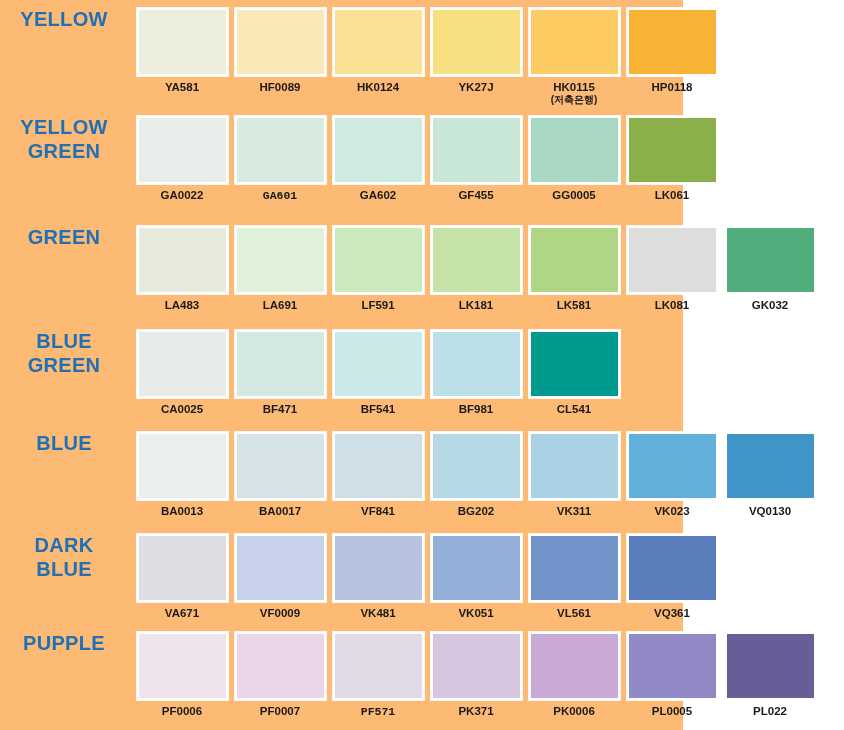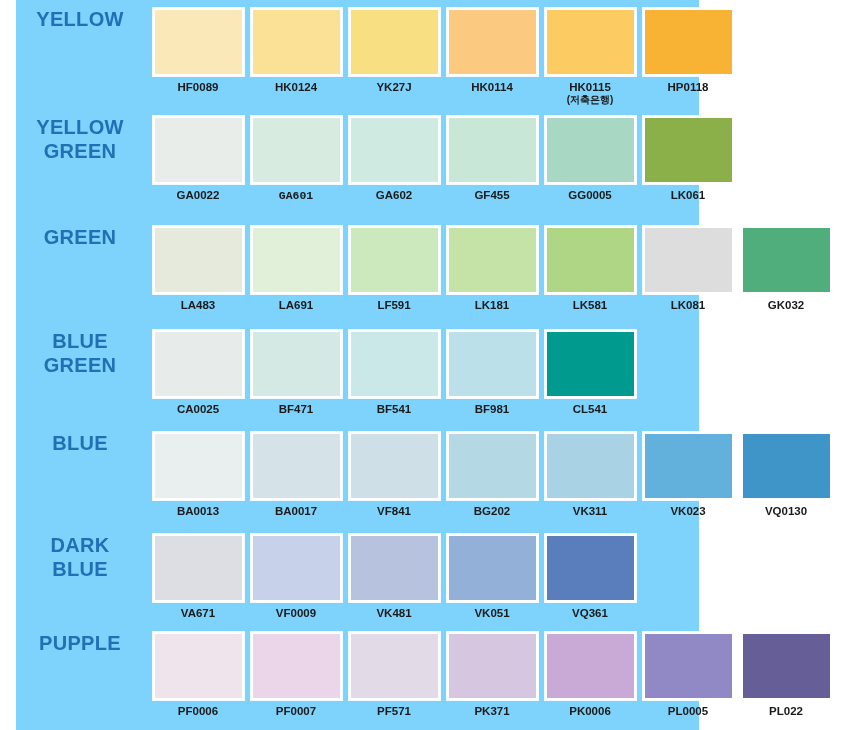--- a/index.html
+++ b/index.html
@@ -13,22 +13,21 @@
     width: 844px;
     height: 730px;
     font-family: "Liberation Sans", "DejaVu Sans", sans-serif;
     overflow: hidden;
   }
 
   #chart {
     position: relative;
     width: 683px;
     height: 730px;
-    background: #7dd3fc;
-    margin-left: 16px;
+    background: #fdba74;
   }
 
   .row {
     position: relative;
     display: flex;
     align-items: flex-start;
     width: 844px;
   }
 
   .cat-cell {
@@ -106,34 +105,34 @@
 </head>
 <body>
 
 <div id="chart">
     <div class="row row-yellow">
       <div class="cat-cell">
         <div class="cat-label" style="color: rgb(31, 112, 180);">YELLOW</div>
       </div>
       <div class="swatches">
         <div class="swatch-cell">
+          <div class="chip" style="background-color: rgb(238, 238, 222);"></div>
+          <div class="chip-name" style="color: rgb(26, 26, 26);">YA581</div>
+        </div>
+        <div class="swatch-cell">
           <div class="chip" style="background-color: rgb(250, 232, 184);"></div>
           <div class="chip-name" style="color: rgb(26, 26, 26);">HF0089</div>
         </div>
         <div class="swatch-cell">
           <div class="chip" style="background-color: rgb(251, 225, 149);"></div>
           <div class="chip-name" style="color: rgb(26, 26, 26);">HK0124</div>
         </div>
         <div class="swatch-cell">
           <div class="chip" style="background-color: rgb(248, 224, 130);"></div>
           <div class="chip-name" style="color: rgb(26, 26, 26);">YK27J</div>
-        </div>
-        <div class="swatch-cell">
-          <div class="chip" style="background-color: rgb(251, 201, 128);"></div>
-          <div class="chip-name" style="color: rgb(26, 26, 26);">HK0114</div>
         </div>
         <div class="swatch-cell">
           <div class="chip" style="background-color: rgb(252, 203, 98);"></div>
           <div class="chip-name" style="color: rgb(26, 26, 26);">HK0115</div>
           <div class="chip-sub">(저축은행)</div>
         </div>
         <div class="swatch-cell">
           <div class="chip" style="background-color: rgb(248, 179, 53);"></div>
           <div class="chip-name" style="color: rgb(26, 26, 26);">HP0118</div>
         </div>
@@ -285,41 +284,45 @@
         </div>
         <div class="swatch-cell">
           <div class="chip" style="background-color: rgb(183, 194, 223);"></div>
           <div class="chip-name" style="color: rgb(26, 26, 26);">VK481</div>
         </div>
         <div class="swatch-cell">
           <div class="chip" style="background-color: rgb(146, 176, 216);"></div>
           <div class="chip-name" style="color: rgb(26, 26, 26);">VK051</div>
         </div>
         <div class="swatch-cell">
+          <div class="chip" style="background-color: rgb(113, 149, 203);"></div>
+          <div class="chip-name" style="color: rgb(26, 26, 26);">VL561</div>
+        </div>
+        <div class="swatch-cell">
           <div class="chip" style="background-color: rgb(90, 125, 188);"></div>
           <div class="chip-name" style="color: rgb(26, 26, 26);">VQ361</div>
         </div>
       </div>
     </div>
     <div class="row row-pupple">
       <div class="cat-cell">
         <div class="cat-label" style="color: rgb(31, 112, 180);">PUPPLE</div>
       </div>
       <div class="swatches">
         <div class="swatch-cell">
           <div class="chip" style="background-color: rgb(240, 228, 236);"></div>
           <div class="chip-name" style="color: rgb(26, 26, 26);">PF0006</div>
         </div>
         <div class="swatch-cell">
           <div class="chip" style="background-color: rgb(234, 213, 233);"></div>
           <div class="chip-name" style="color: rgb(26, 26, 26);">PF0007</div>
         </div>
         <div class="swatch-cell">
           <div class="chip" style="background-color: rgb(227, 218, 232);"></div>
-          <div class="chip-name" style="color: rgb(26, 26, 26);">PF571</div>
+          <div class="chip-name" style="color: rgb(26, 26, 26); font-family: Liberation Mono, monospace;">PF571</div>
         </div>
         <div class="swatch-cell">
           <div class="chip" style="background-color: rgb(214, 198, 224);"></div>
           <div class="chip-name" style="color: rgb(26, 26, 26);">PK371</div>
         </div>
         <div class="swatch-cell">
           <div class="chip" style="background-color: rgb(201, 169, 214);"></div>
           <div class="chip-name" style="color: rgb(26, 26, 26);">PK0006</div>
         </div>
         <div class="swatch-cell">

